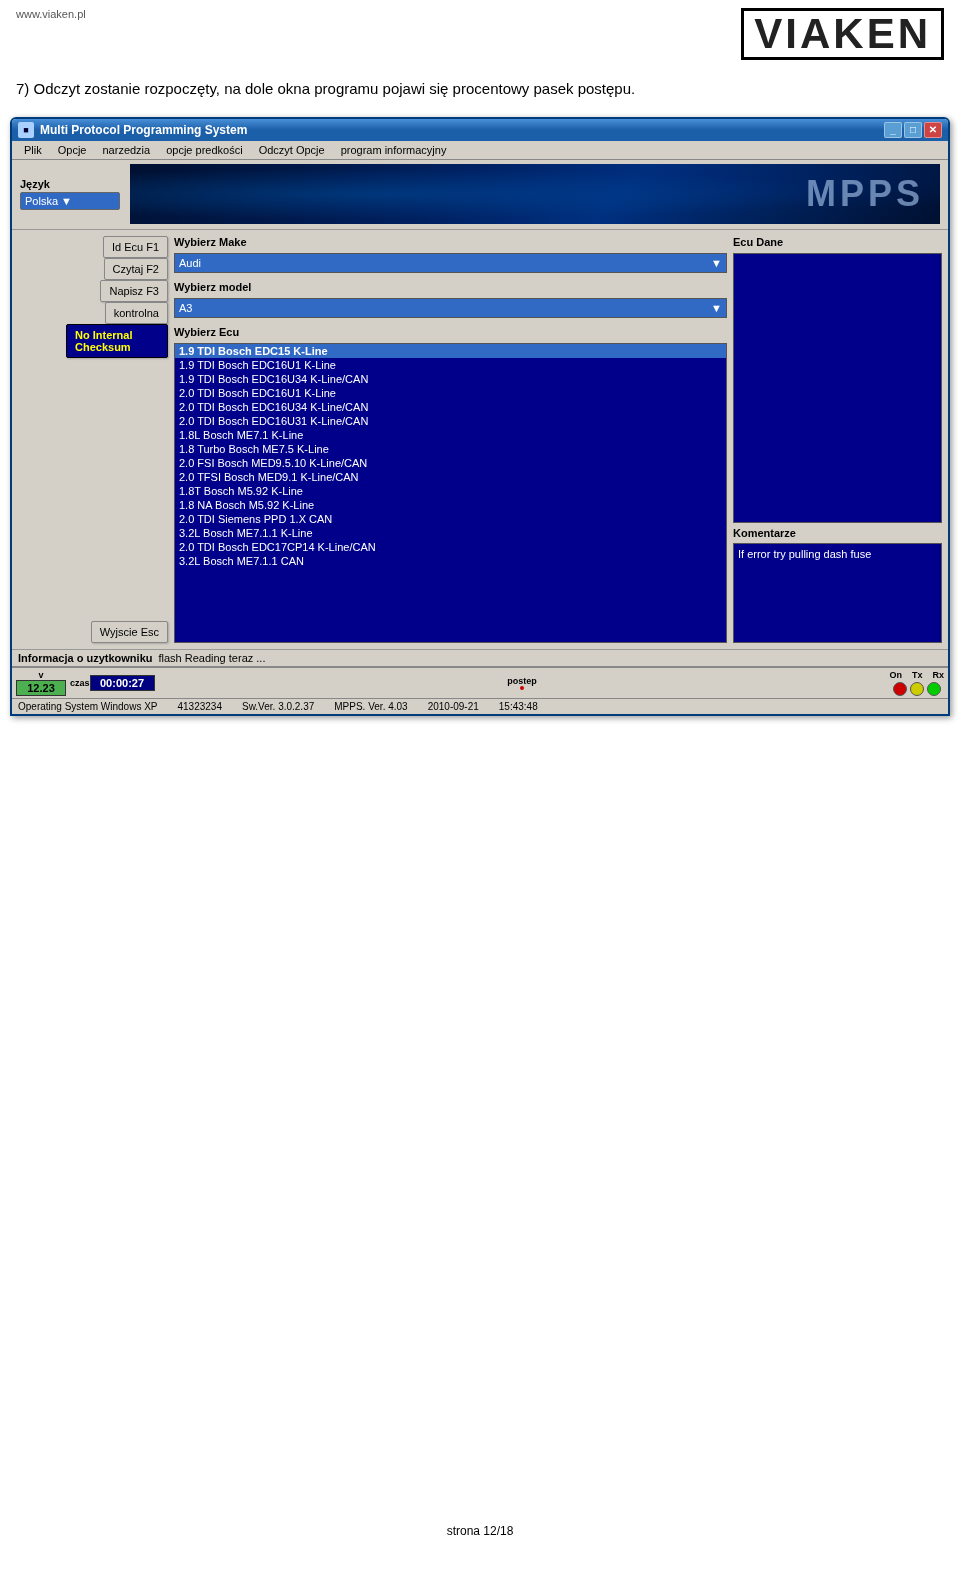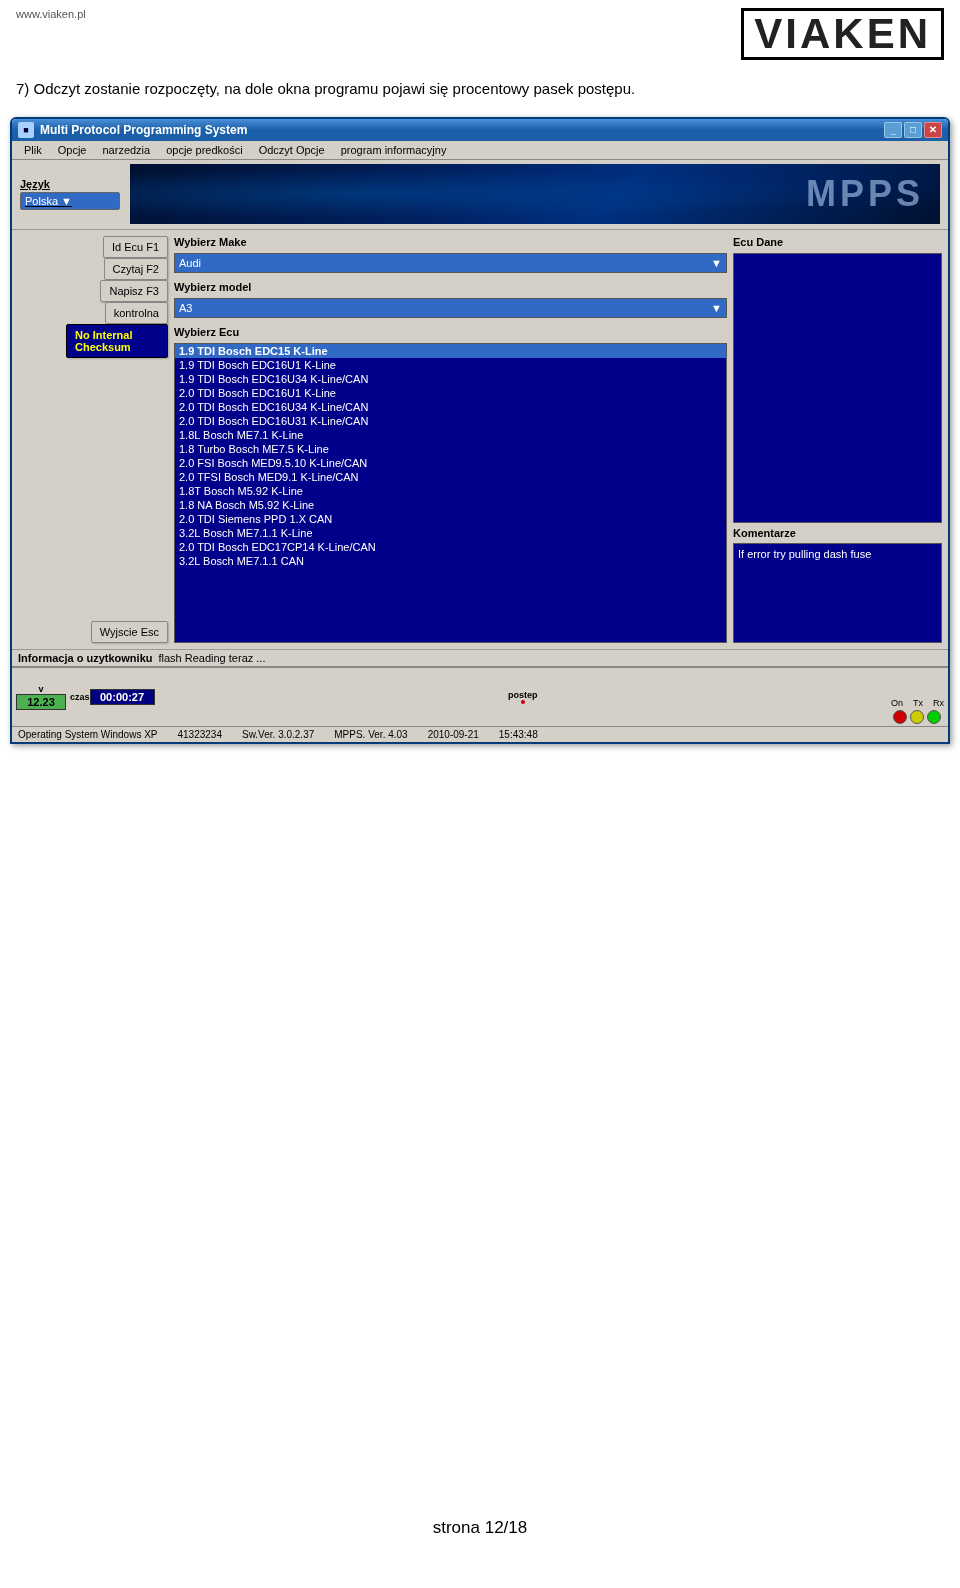--- a/index.html
+++ b/index.html
@@ -130,21 +130,20 @@
       height: 70px;
       align-items: center;
       padding: 4px 8px;
       gap: 10px;
       border-bottom: 1px solid #999;
     }
     .lang-section {
       display: flex;
       flex-direction: column;
       gap: 2px;
-      text-decoration: underline;
     }
     .lang-label {
       font-size: 11px;
       font-weight: bold;
       color: #000;
     }
     .lang-select {
       width: 100px;
       font-size: 11px;
       background: #316ac5;
@@ -385,21 +384,21 @@
       padding: 2px 6px;
       display: flex;
       gap: 20px;
       font-size: 10px;
       color: #000;
     }
 
     
     .page-footer {
       text-align: center;
-      font-size: 17px;
+      font-size: 12px;
       color: #000;
       padding: 20px;
       position: absolute;
       bottom: 30px;
       width: 100%;
     }
   </style>
 </head>
 <body>
 
@@ -522,21 +521,21 @@
         <span>czas</span>
         <div class="status-time-box">00:00:27</div>
       </div>
       <div style="display:flex;flex-direction:column;align-items:center;font-size:9px;font-weight:bold;flex:1;">
         <span>postep</span>
         <div class="progress-container">
           <div class="progress-bar" id="progress-fill" style="width: 20%;"></div>
           <div class="progress-text">20%</div>
         </div>
       </div>
-      <div style="display:flex;flex-direction:column;align-items:center;font-size:9px;font-weight:normal;gap:2px;margin-top:28px;">
+      <div style="display:flex;flex-direction:column;align-items:center;font-size:9px;font-weight:bold;gap:2px;">
         <div style="display:flex;gap:10px;">
           <span>On</span>
           <span>Tx</span>
           <span>Rx</span>
         </div>
         <div class="indicator-dots">
           <div class="dot red"></div>
           <div class="dot yellow"></div>
           <div class="dot green"></div>
         </div>

